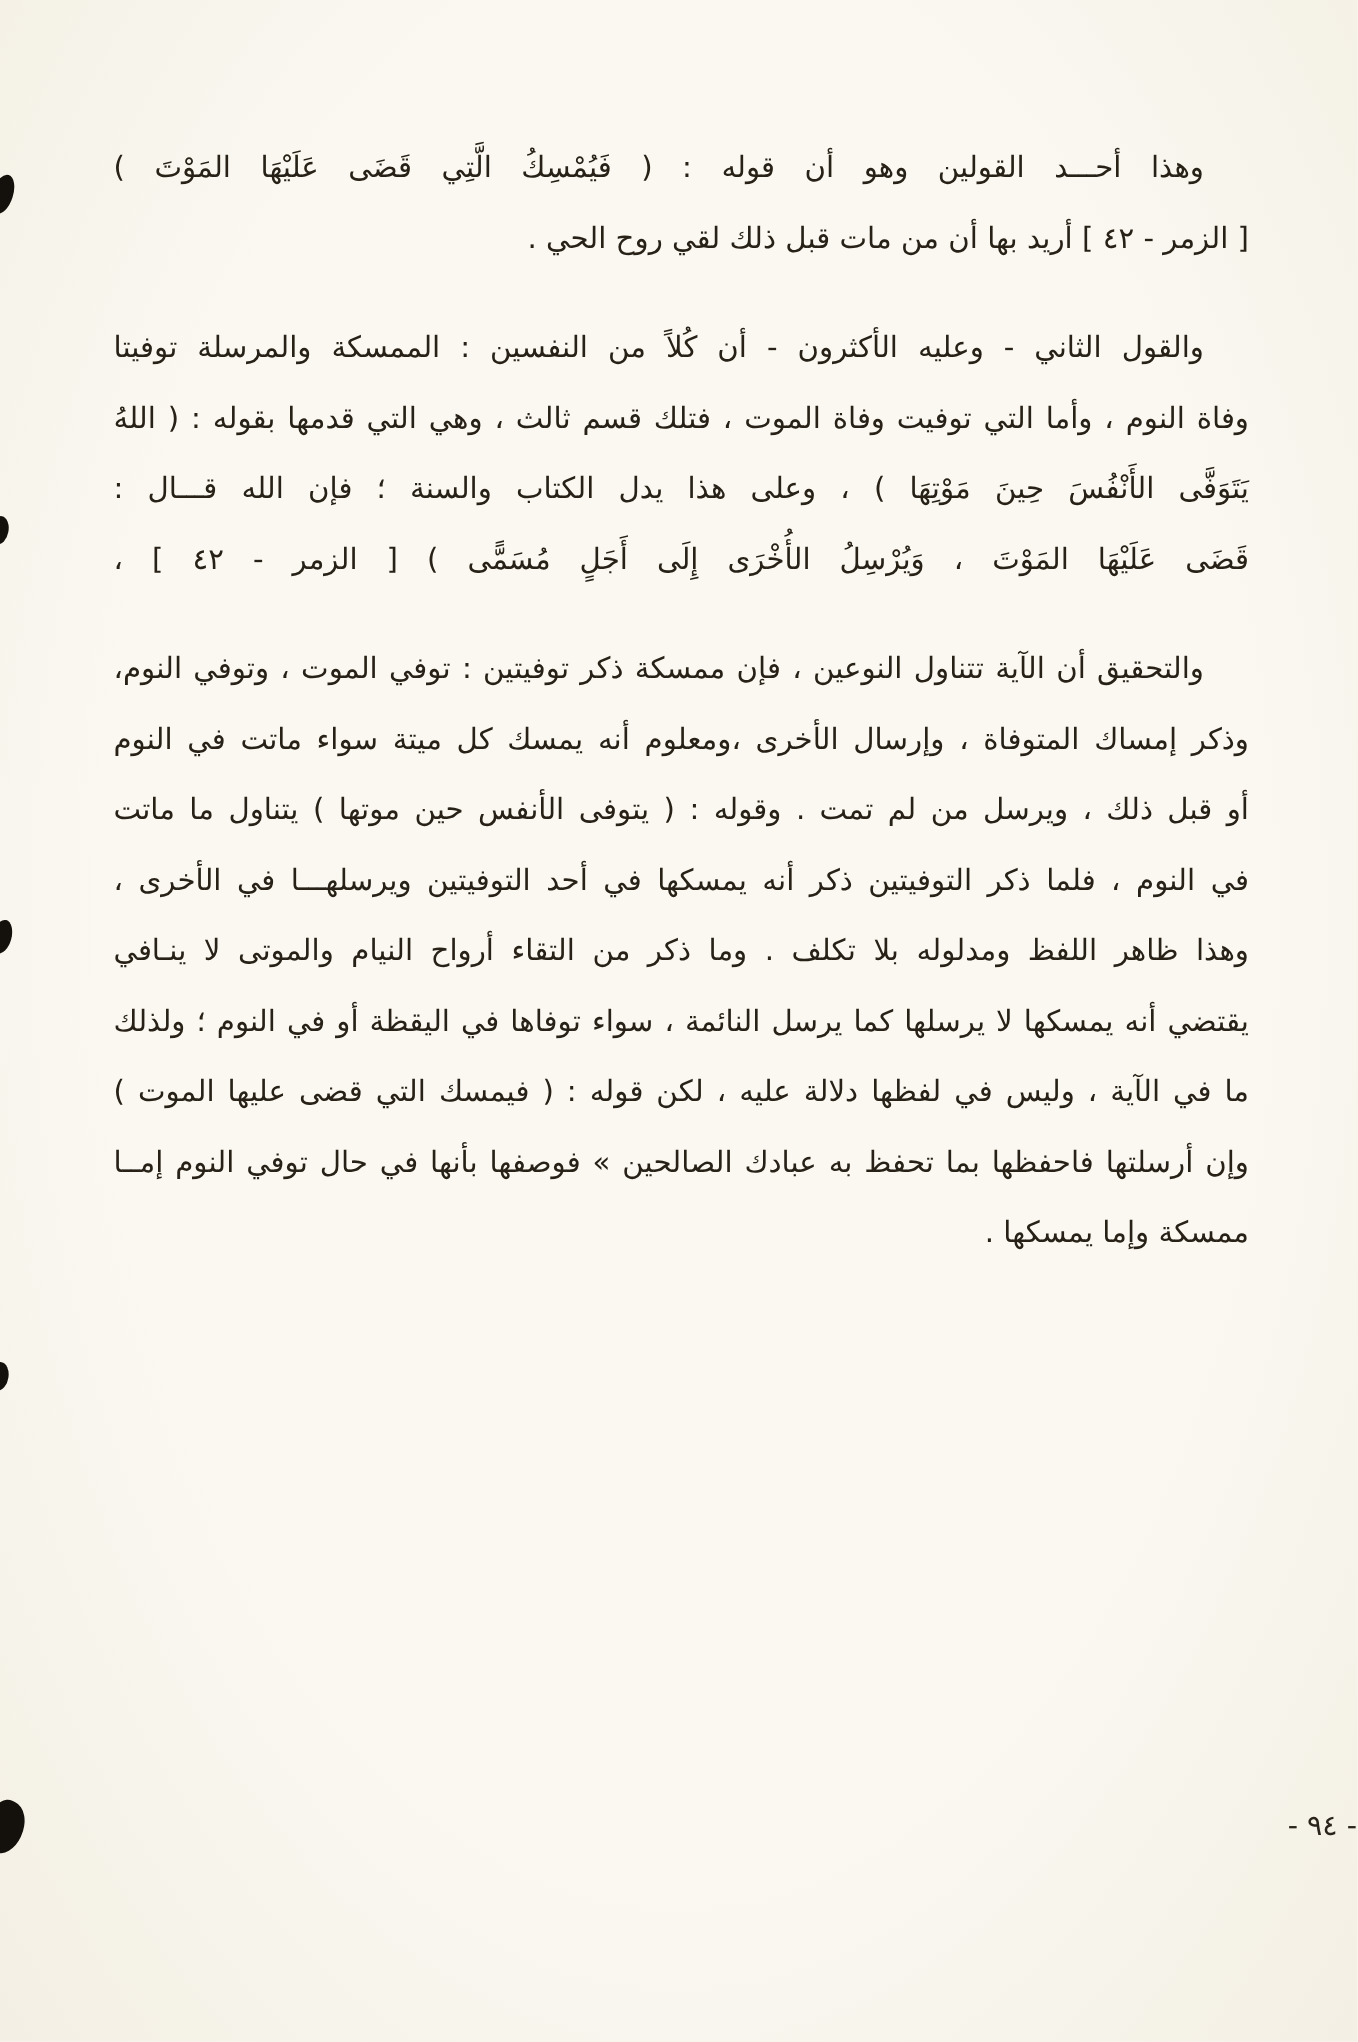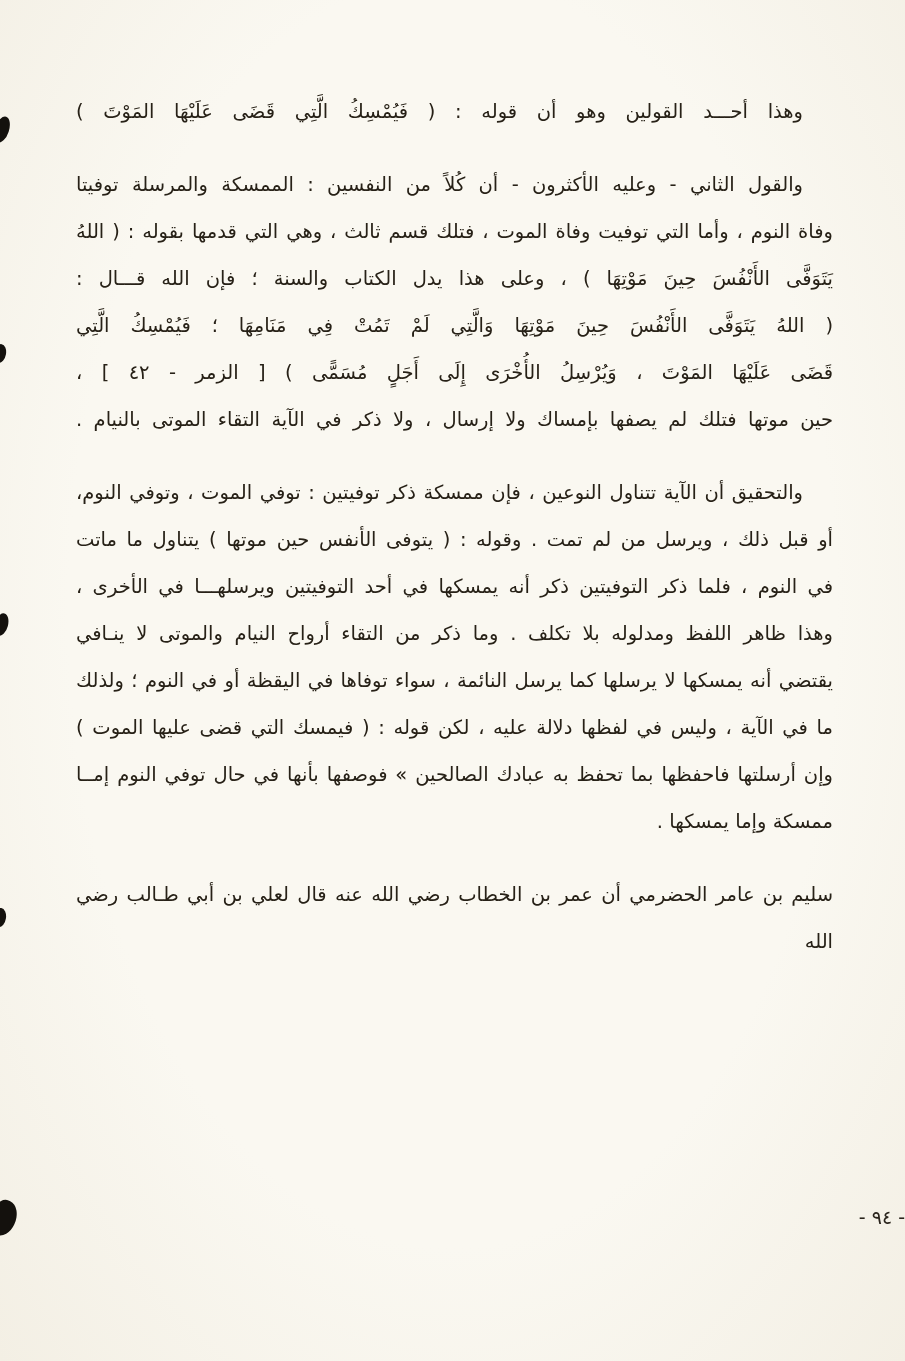--- a/index.html
+++ b/index.html
@@ -61,44 +61,43 @@
 </style>
 </head>
 <body>
 
 <div class="scan-page">
 
   <div class="text-block">
 
     <div class="para">
       <div class="line first">وهذا أحـــد القولين وهو أن قوله : ( فَيُمْسِكُ الَّتِي قَضَى عَلَيْهَا المَوْتَ )</div>
+      <div class="line short">[ الزمر - ٤٢ ] أريد بها أن من مات قبل ذلك لقي روح الحي .</div>
     </div>
 
     <div class="para">
       <div class="line first">والقول الثاني - وعليه الأكثرون - أن كُلاً من النفسين : الممسكة والمرسلة توفيتا</div>
       <div class="line">وفاة النوم ، وأما التي توفيت وفاة الموت ، فتلك قسم ثالث ، وهي التي قدمها بقوله : ( اللهُ</div>
       <div class="line">يَتَوَفَّى الأَنْفُسَ حِينَ مَوْتِهَا ) ، وعلى هذا يدل الكتاب والسنة ؛ فإن الله قـــال :</div>
-      <div class="line">( اللهُ يَتَوَفَّى الأَنْفُسَ حِينَ مَوْتِهَا وَالَّتِي لَمْ تَمُتْ فِي مَنَامِهَا ؛ فَيُمْسِكُ الَّتِي</div>
       <div class="line">قَضَى عَلَيْهَا المَوْتَ ، وَيُرْسِلُ الأُخْرَى إِلَى أَجَلٍ مُسَمًّى ) [ الزمر - ٤٢ ] ،</div>
-      <div class="line">حين موتها فتلك لم يصفها بإمساك ولا إرسال ، ولا ذكر في الآية التقاء الموتى بالنيام .</div>
     </div>
 
     <div class="para">
       <div class="line first">والتحقيق أن الآية تتناول النوعين ، فإن ممسكة ذكر توفيتين : توفي الموت ، وتوفي النوم،</div>
+      <div class="line">وذكر إمساك المتوفاة ، وإرسال الأخرى ،ومعلوم أنه يمسك كل ميتة سواء ماتت في النوم</div>
       <div class="line">أو قبل ذلك ، ويرسل من لم تمت . وقوله : ( يتوفى الأنفس حين موتها ) يتناول ما ماتت</div>
       <div class="line">في النوم ، فلما ذكر التوفيتين ذكر أنه يمسكها في أحد التوفيتين ويرسلهـــا في الأخرى ،</div>
       <div class="line">وهذا ظاهر اللفظ ومدلوله بلا تكلف . وما ذكر من التقاء أرواح النيام والموتى لا ينـافي</div>
       <div class="line">يقتضي أنه يمسكها لا يرسلها كما يرسل النائمة ، سواء توفاها في اليقظة أو في النوم ؛ ولذلك</div>
       <div class="line">ما في الآية ، وليس في لفظها دلالة عليه ، لكن قوله : ( فيمسك التي قضى عليها الموت )</div>
       <div class="line">وإن أرسلتها فاحفظها بما تحفظ به عبادك الصالحين » فوصفها بأنها في حال توفي النوم إمــا</div>
       <div class="line short">ممسكة وإما يمسكها .</div>
     </div>
 
     <div class="para">
-      <div class="line">سليم بن عامر الحضرمي أن عمر بن الخطاب رضي الله عنه قال لعلي بن أبي طـالب رضي الله</div>
     </div>
 
   </div>
 
   <div class="page-number">- ٩٤ -</div>
 
   <div class="ink-mark ink-1"></div>
   <div class="ink-mark ink-2"></div>
   <div class="ink-mark ink-3"></div>
   <div class="ink-mark ink-4"></div>

